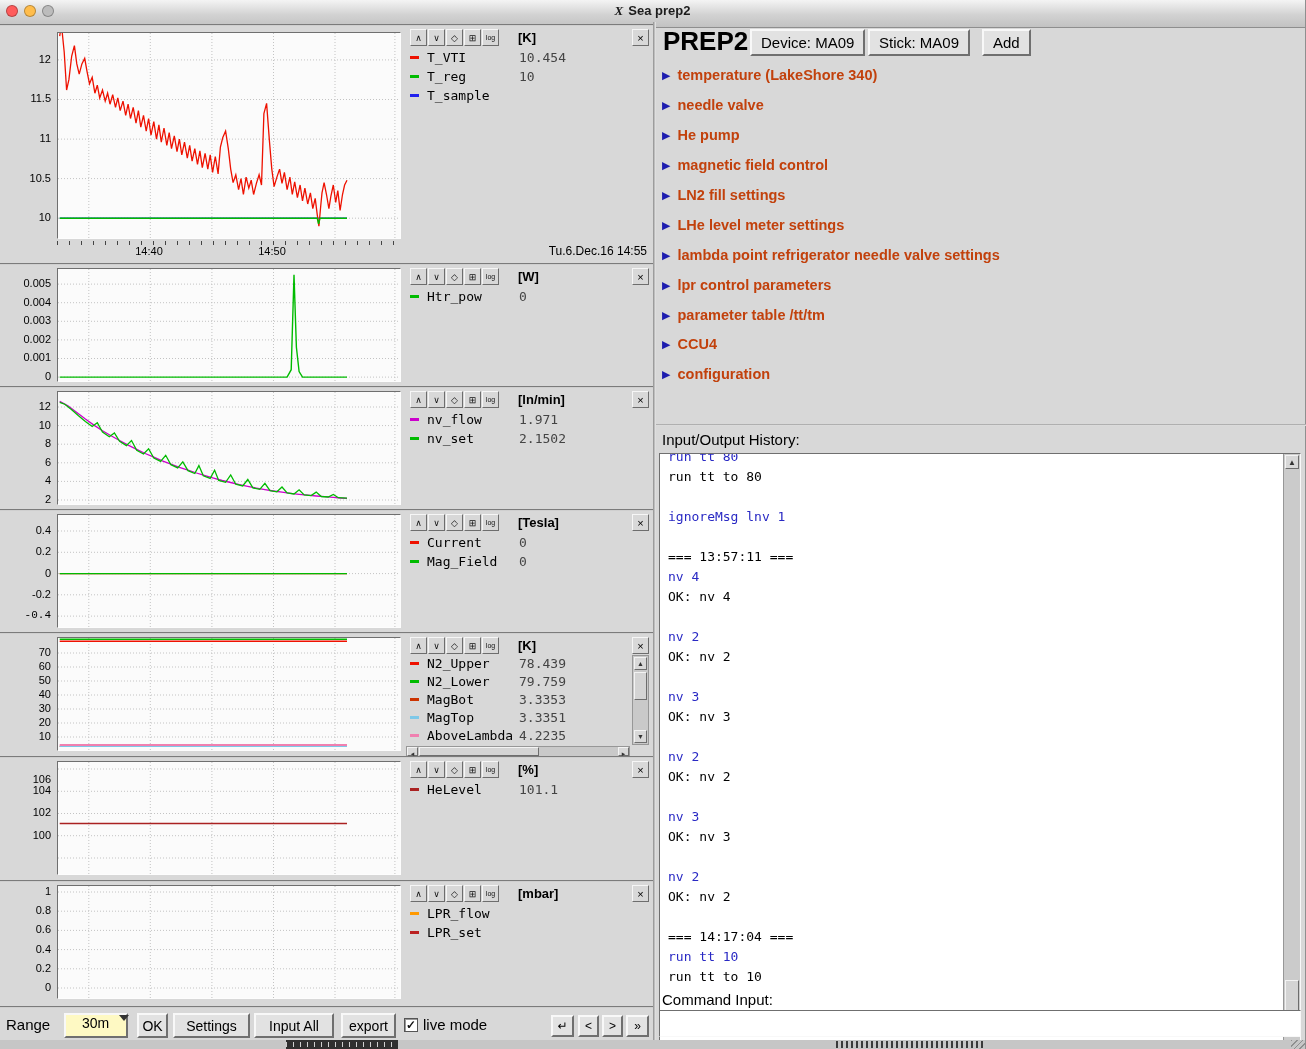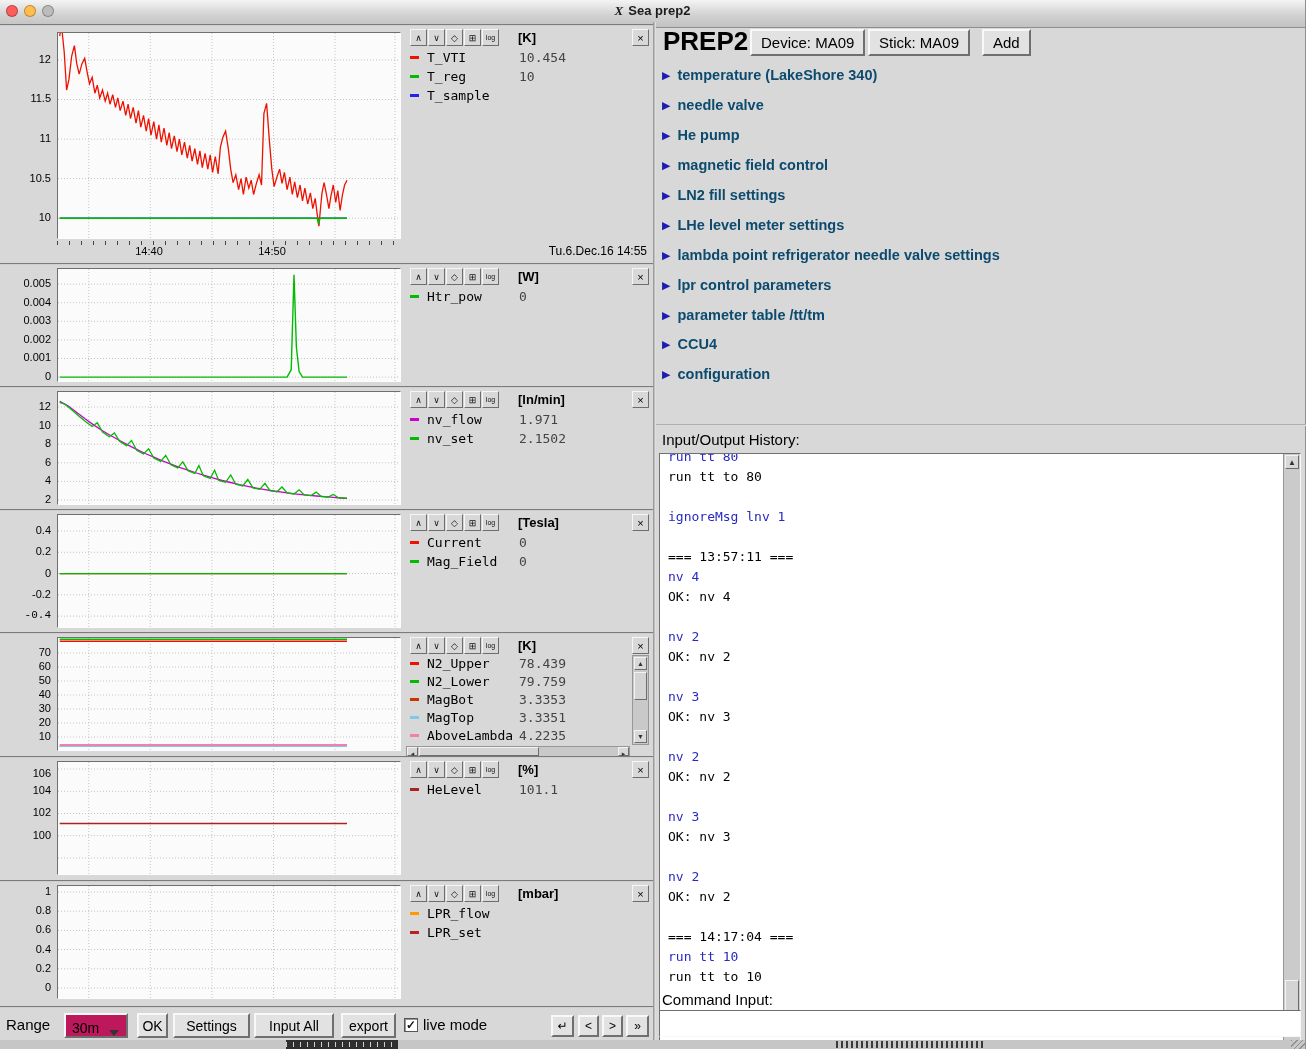--- a/index.html
+++ b/index.html
@@ -35,31 +35,31 @@
 .lv{color:#444;margin-left:6px;white-space:nowrap}
 
 .sbv{position:absolute;background:#c9c9c9;border:1px solid #979797}
 .sbh{position:absolute;background:#c9c9c9;border:1px solid #979797}
 .sbtn{position:absolute;background:#d8d8d8;border:1px solid;border-color:#f3f3f3 #6d6d6d #6d6d6d #f3f3f3;font-size:7px;line-height:11px;text-align:center;color:#333}
 .sthumb{position:absolute;background:#d4d4d4;border:1px solid;border-color:#f3f3f3 #6d6d6d #6d6d6d #f3f3f3}
 
 #toolbar{position:absolute;left:0;top:1006px;width:655px;height:34px;background:#d8d8d8;border-top:2px groove #cfcfcf}
 .tlabel{position:absolute;font-size:15px;color:#000}
 .btn{position:absolute;background:#e2e2e2;border:2px solid;border-color:#f8f8f8 #6f6f6f #6f6f6f #f8f8f8;font-size:14px;color:#000;text-align:center;padding:0;font-family:"Liberation Sans",sans-serif}
-.dropdown{position:absolute;background:#be185d;border:2px solid;border-color:#f8f8f8 #6f6f6f #6f6f6f #f8f8f8;font-size:14px;display:flex;align-items:flex-end;padding:0 6px;cursor:pointer}
+.dropdown{position:absolute;background:#fef9c3;border:2px solid;border-color:#f8f8f8 #6f6f6f #6f6f6f #f8f8f8;font-size:14px;display:flex;align-items:flex-start;padding:0 16px;cursor:pointer}
 .ddtri{width:0;height:0;border-left:5px solid transparent;border-right:5px solid transparent;border-top:6px solid #333;margin-left:10px}
 .cb{position:absolute;width:14px;height:14px;background:#fff;border:1px solid #555;box-shadow:inset 1px 1px 0 #999;font-size:12px;line-height:12px;text-align:center;font-weight:bold;color:#111}
 .navb{position:absolute;top:7px;height:22px;background:#e2e2e2;border:2px solid;border-color:#f8f8f8 #6f6f6f #6f6f6f #f8f8f8;font-size:12px;padding:0;text-align:center}
 
 #vdiv{position:absolute;left:653px;top:22px;width:3px;height:1018px;background:linear-gradient(90deg,#8c8c8c,#efefef)}
 #prep2-title{position:absolute;left:663px;top:26px;font-size:26px;font-weight:bold;color:#000}
 .hbtn{position:absolute;background:#e2e2e2;border:2px solid;border-color:#f8f8f8 #6f6f6f #6f6f6f #f8f8f8;font-size:15px;height:27px;padding:0 9px;font-family:"Liberation Sans",sans-serif}
 .titem{position:absolute;left:662px;height:24px;display:flex;align-items:center;cursor:pointer}
 .tri{color:#1d1daf;font-size:11px;margin-right:7px}
-.tilabel{font-size:14.5px;font-weight:bold;color:#0c4a6e;white-space:nowrap}
+.tilabel{font-size:14.5px;font-weight:bold;color:#c2410c;white-space:nowrap}
 #hdiv{position:absolute;left:656px;top:424px;width:650px;height:2px;background:linear-gradient(#9a9a9a,#f0f0f0)}
 .seclabel{position:absolute;left:662px;font-size:15px;color:#000}
 #histbox{position:absolute;left:659px;top:453px;width:642px;height:614px;background:#fff;border:1px solid #6f6f6f;border-right-color:#f8f8f8;border-bottom-color:#f8f8f8;overflow:hidden}
 #history-text{position:absolute;left:8px;top:-7px;right:22px;font-family:"DejaVu Sans Mono",monospace;font-size:13px;line-height:20px;white-space:pre}
 .hline.cmd{color:#2929c4}
 .hline.out{color:#000}
 #histsb{position:absolute;right:0;top:0;width:17px;height:100%;background:#cbcbcb;border-left:1px solid #979797}
 .cmdinput{position:absolute;left:659px;top:1010px;width:642px;height:27px;background:#fff;border:1px solid #6f6f6f;border-right-color:#f8f8f8;border-bottom-color:#f8f8f8;font-family:"DejaVu Sans Mono",monospace;font-size:13px;padding:0 6px;outline:none}
 
 #behind{position:absolute;left:0;top:1040px;width:100%;height:9px;background:#c6c6c6}
@@ -354,21 +354,21 @@
       <div class="sbh" style="left:2px;top:112px;width:224px;height:11px">
         <div class="sbtn" style="left:0;top:0;width:11px;height:9px">◂</div>
         <div class="sthumb" style="left:12px;top:0;width:120px;height:9px"></div>
         <div class="sbtn" style="right:0;top:0;width:11px;height:9px">▸</div>
       </div>
     </div>
   </div>
 
   <div class="chart-row" style="top:756px;height:124px">
     <div class="yaxis" id="yaxis-5" style="top:3px;height:112px">
-        <div class="ytick" style="top: 6px;">106</div>
+        <div class="ytick" style="top: 12px;">106</div>
         <div class="ytick" style="top: 23.2512px;">104</div>
         <div class="ytick" style="top: 45.4955px;">102</div>
         <div class="ytick" style="top: 67.7398px;">100</div>
         <div class="ytick" style="top: 89.9841px; margin-top: 44px;">98</div>
       </div>
     <div class="plotwrap" style="left:57px;top:3px;width:344px;height:114px">
         <svg id="plot-5" width="342" height="112">
           <line class="grid" x1="30.8" y1="0" x2="30.8" y2="112"></line>
           <line class="grid" x1="92.3" y1="0" x2="92.3" y2="112"></line>
           <line class="grid" x1="153.9" y1="0" x2="153.9" y2="112"></line>

